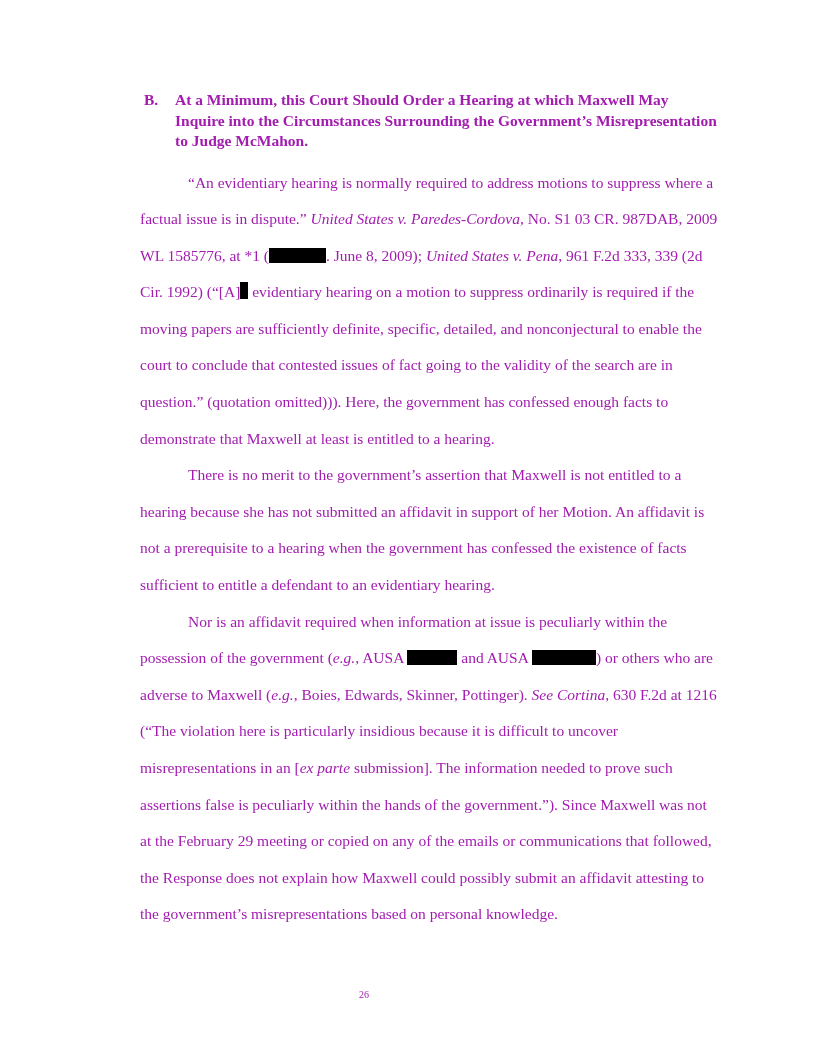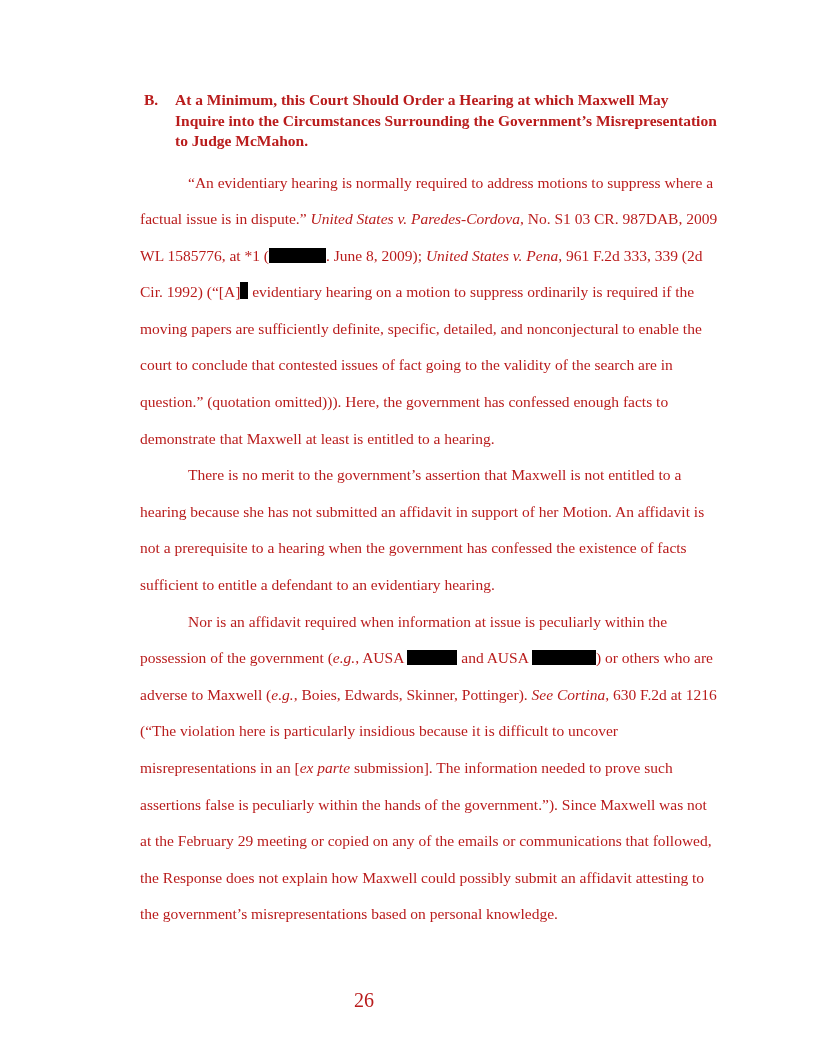--- a/index.html
+++ b/index.html
@@ -5,21 +5,21 @@
   html, body {
     margin: 0;
     padding: 0;
     background: #ffffff;
   }
   .page {
     position: relative;
     width: 728px;
     height: 1056px;
     background: #ffffff;
-    color: #b91c1c;
+    color: #a21caf;
     font-family: "Liberation Serif", serif;
     overflow: hidden;
   }
   .content {
     position: absolute;
     left: 96px;
     top: 90px;
     width: 624px;
   }
   .heading {
@@ -53,21 +53,21 @@
     display: inline-block;
     background: #000000;
     vertical-align: -2px;
   }
   .page-number {
     position: absolute;
     top: 989px;
     left: 0;
     width: 100%;
     text-align: center;
-    font-size: 20px;
+    font-size: 10px;
   }
 </style>
 </head>
 <body>
 
 <div class="page">
   <div class="content">
     <div class="heading">
       <span class="h-label">B.</span><span>At a Minimum, this Court Should Order a Hearing at which Maxwell May Inquire into the Circumstances Surrounding the Government’s Misrepresentation to Judge McMahon.</span>
     </div>

